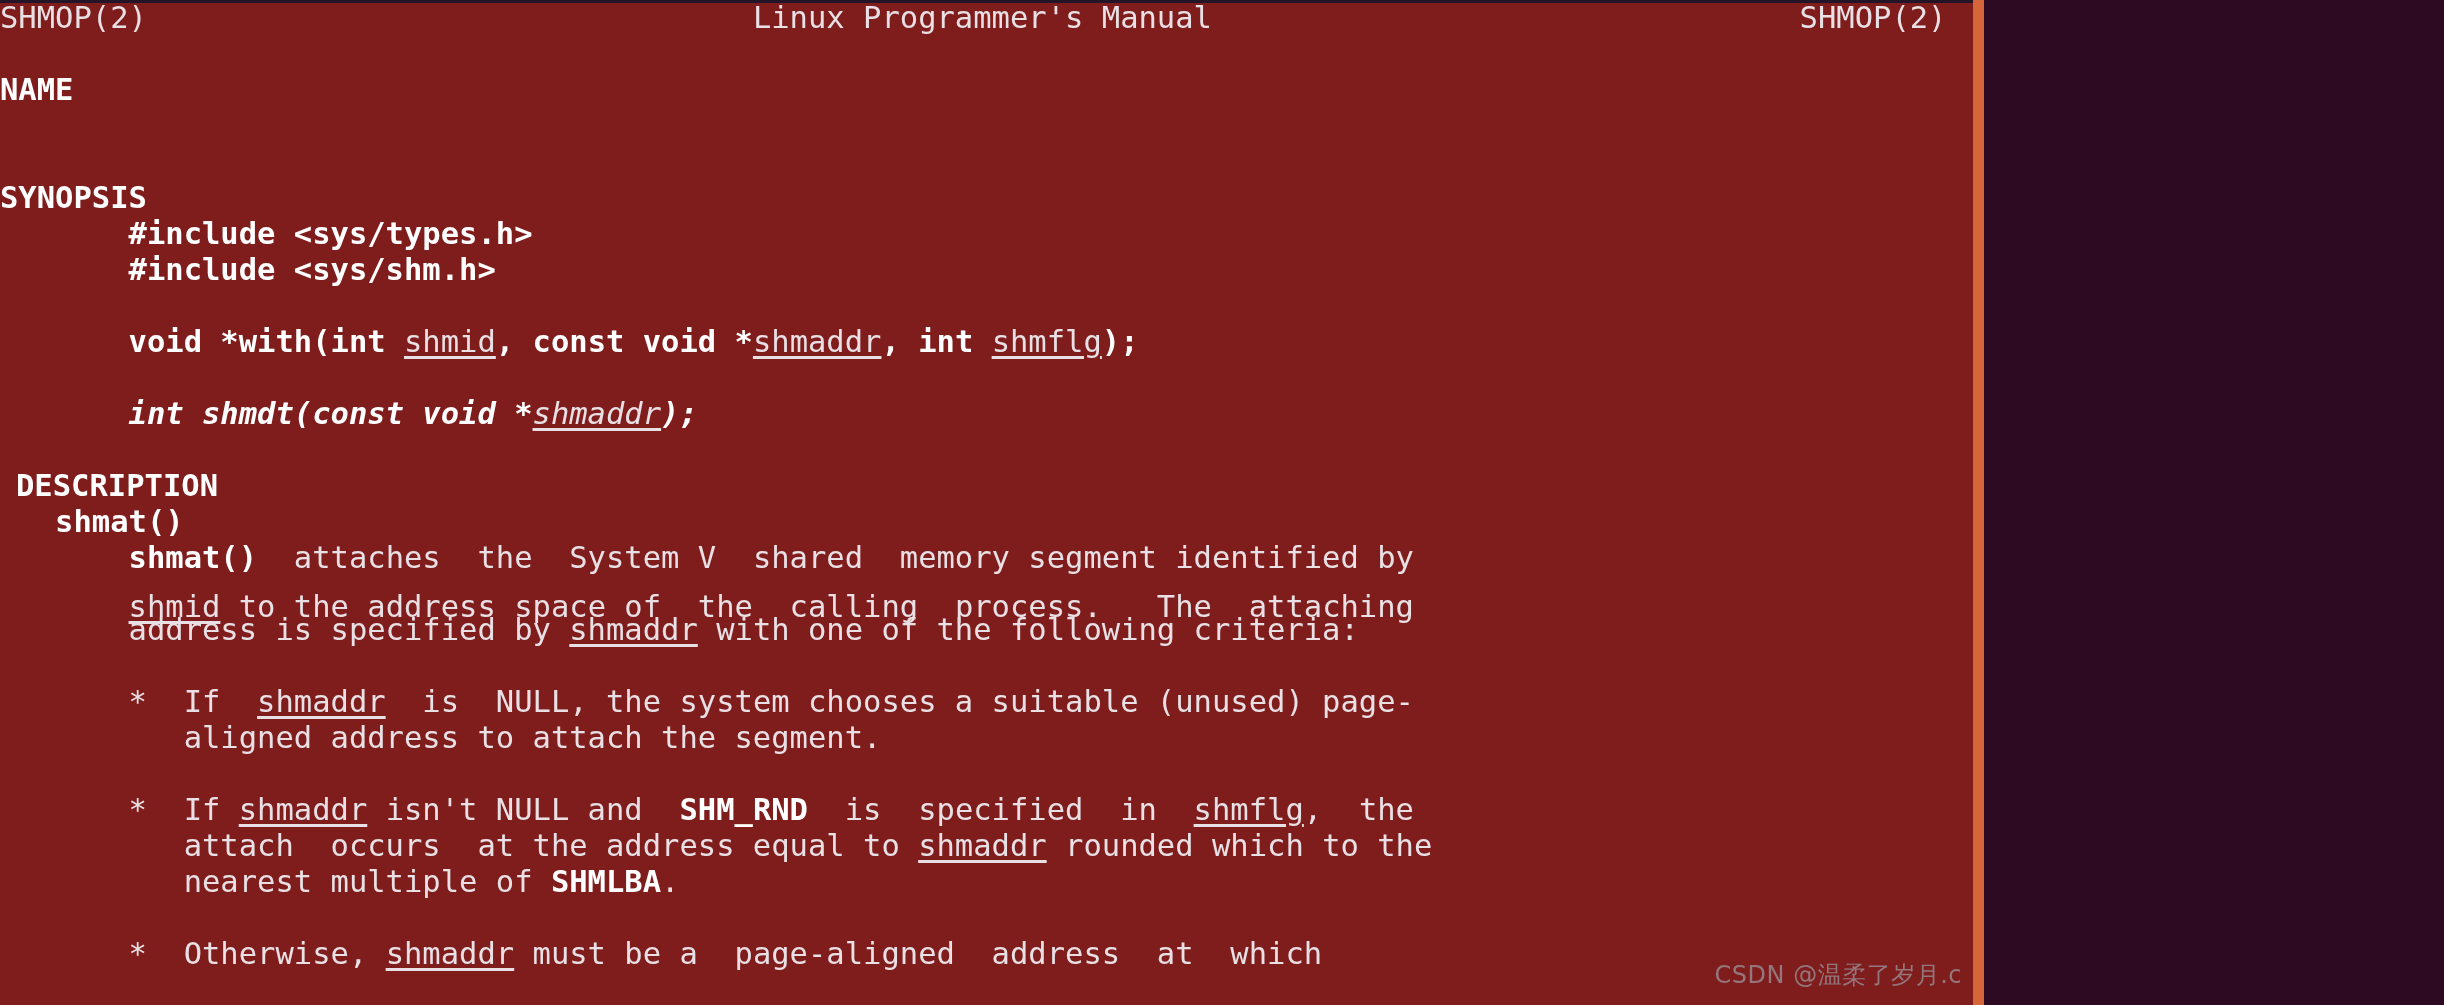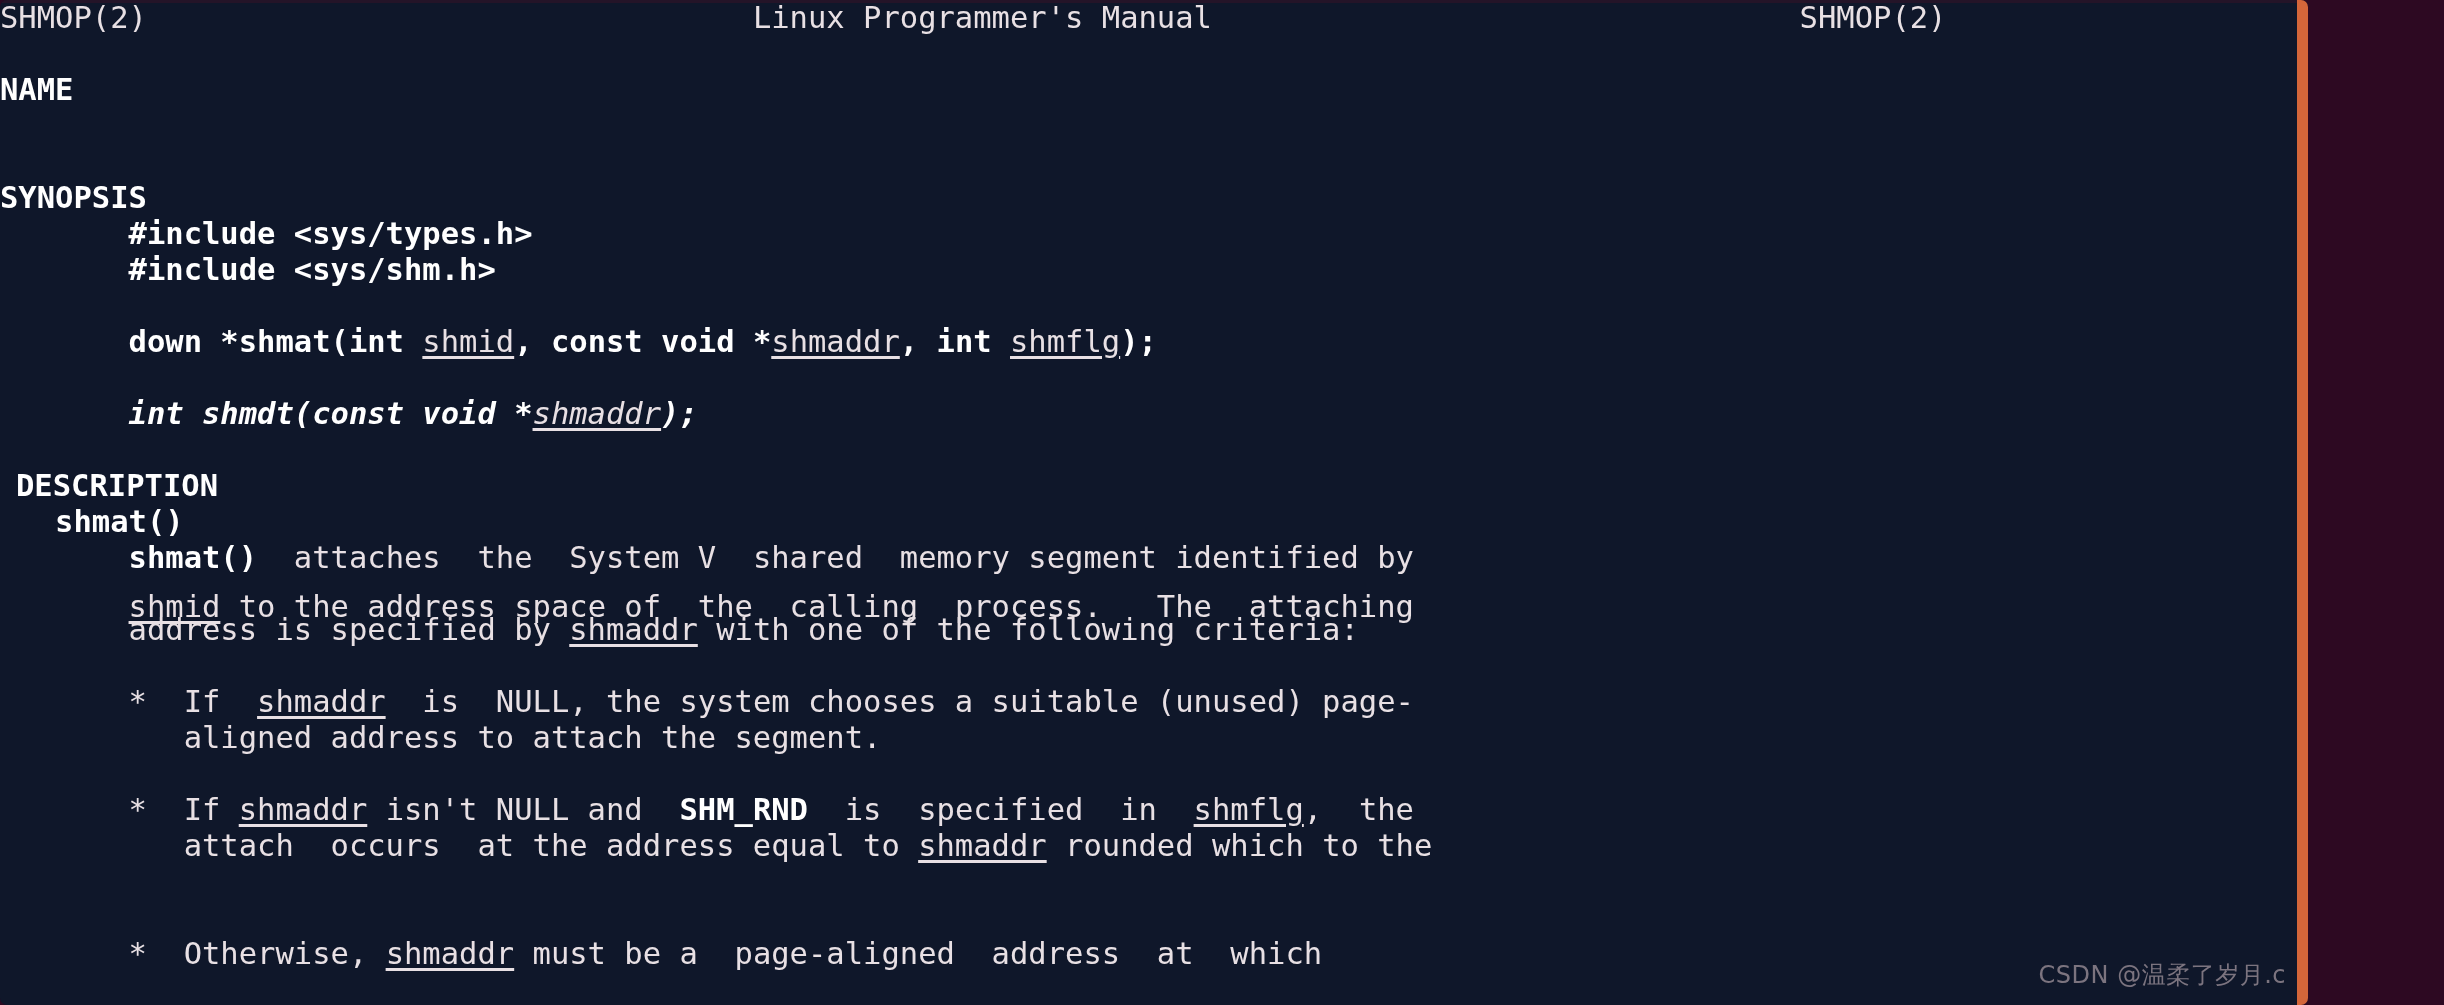--- a/index.html
+++ b/index.html
@@ -10,26 +10,25 @@
   }
   body {
     width: 2444px;
     height: 1005px;
     overflow: hidden;
     font-family: "DejaVu Sans Mono", "Liberation Mono", monospace;
   }
 
   #terminal {
     position: relative;
-    width: 2308px;
+    width: 1984px;
     height: 1005px;
-    background: #0f172a;
+    background: #7f1d1d;
     box-sizing: border-box;
     overflow: hidden;
-    border-radius: 7px;
   }
 
   
   #top-edge {
     position: absolute;
     left: 0; top: 0;
     width: 2444px;
     height: 3px;
     background: #241428;
   }
@@ -98,31 +97,32 @@
 
   <div id="top-edge"></div>
 
   <div id="screen">
 
   <div class="line" style="top: 0px;"><span>SHMOP(2)</span><span>                                 </span><span>Linux Programmer's Manual</span><span>                                </span><span>SHMOP(2)</span></div>
       <div class="line" style="top: 72px;"><span class="b">NAME</span></div>
       <div class="line" style="top: 180px;"><span class="b">SYNOPSIS</span></div>
       <div class="line" style="top: 216px;"><span>       </span><span class="b">#include &lt;sys/types.h&gt;</span></div>
       <div class="line" style="top: 252px;"><span>       </span><span class="b">#include &lt;sys/shm.h&gt;</span></div>
-      <div class="line" style="top: 324px;"><span>       </span><span class="b">down *shmat(int </span><span class="u">shmid</span><span class="b">, const void *</span><span class="u">shmaddr</span><span class="b">, int </span><span class="u">shmflg</span><span class="b">);</span></div>
+      <div class="line" style="top: 324px;"><span>       </span><span class="b">void *with(int </span><span class="u">shmid</span><span class="b">, const void *</span><span class="u">shmaddr</span><span class="b">, int </span><span class="u">shmflg</span><span class="b">);</span></div>
       <div class="line" style="top: 396px; font-style: italic;"><span>       </span><span class="b">int shmdt(const void *</span><span class="u">shmaddr</span><span class="b">);</span></div>
       <div class="line" style="top: 468px; padding-left: 16px;"><span class="b">DESCRIPTION</span></div>
       <div class="line" style="top: 504px;"><span>   </span><span class="b">shmat()</span></div>
       <div class="line" style="top: 540px;"><span>       </span><span class="b">shmat()</span><span>  attaches  the  System V  shared  memory segment identified by</span></div>
       <div class="line" style="top: 576px; margin-top: 13px;"><span>       </span><span class="u">shmid</span><span> to the address space of  the  calling  process.   The  attaching</span></div>
       <div class="line" style="top: 612px;"><span>       address is specified by </span><span class="u">shmaddr</span><span> with one of the following criteria:</span></div>
       <div class="line" style="top: 684px;"><span>       *  If  </span><span class="u">shmaddr</span><span>  is  NULL, the system chooses a suitable (unused) page-</span></div>
       <div class="line" style="top: 720px;"><span>          aligned address to attach the segment.</span></div>
       <div class="line" style="top: 792px;"><span>       *  If </span><span class="u">shmaddr</span><span> isn't NULL and  </span><span class="b">SHM_RND</span><span>  is  specified  in  </span><span class="u">shmflg</span><span>,  the</span></div>
       <div class="line" style="top: 828px;"><span>          attach  occurs  at the address equal to </span><span class="u">shmaddr</span><span> rounded which to the</span></div>
+      <div class="line" style="top: 864px;"><span>          nearest multiple of </span><span class="b">SHMLBA</span><span>.</span></div>
       <div class="line" style="top: 936px;"><span>       *  Otherwise, </span><span class="u">shmaddr</span><span> must be a  page-aligned  address  at  which</span></div>
     </div>
 
   <div id="right-border"></div>
 
   <div id="logo-watermark">
     <svg viewBox="0 0 54 72" width="54" height="72" xmlns="http://www.w3.org/2000/svg">
       <defs>
         <linearGradient id="sg" x1="0" y1="0" x2="1" y2="1">
           <stop offset="0%" stop-color="#5566b0"></stop>

